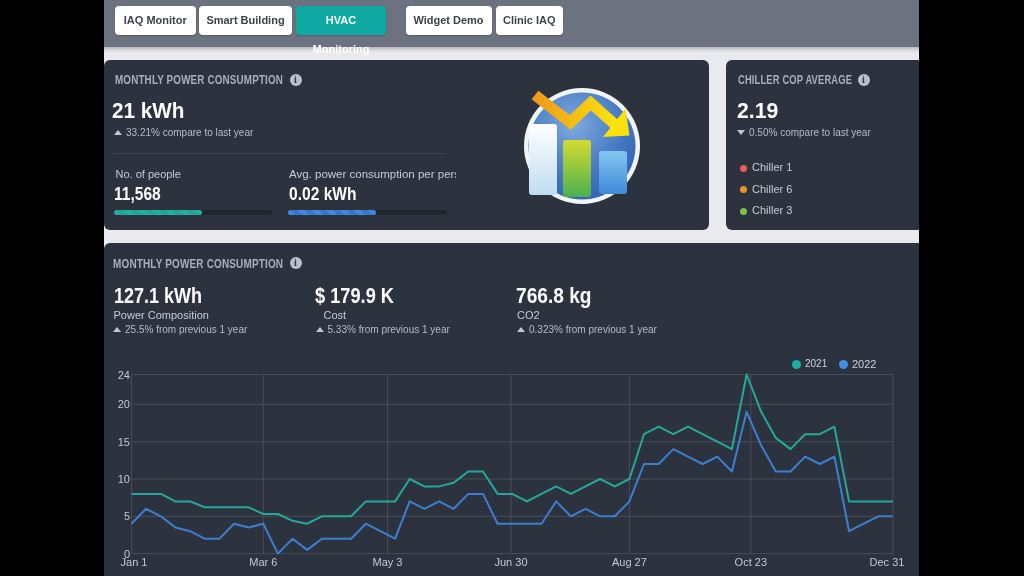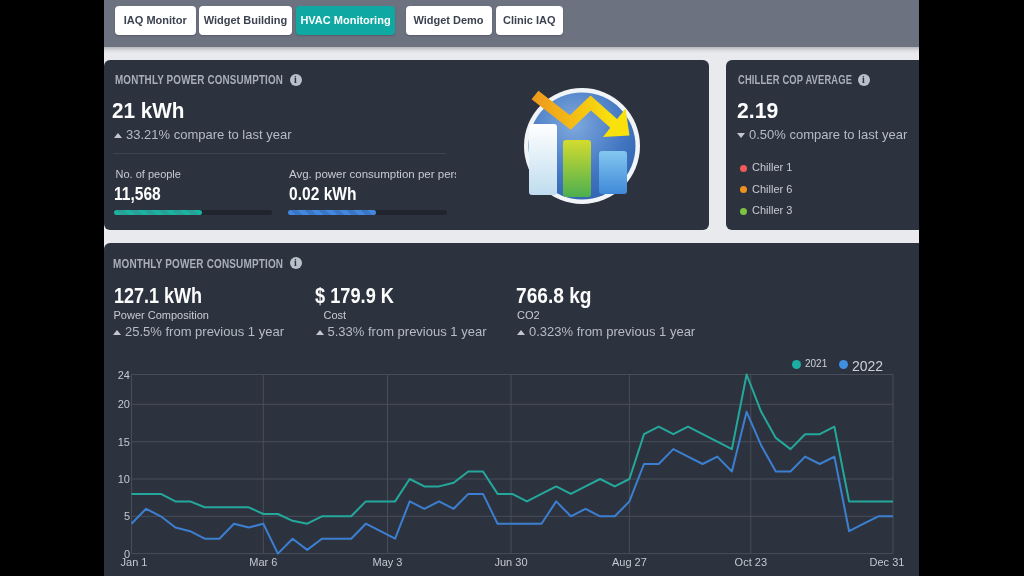--- a/index.html
+++ b/index.html
@@ -6,37 +6,37 @@
   html,body { width:1024px; height:576px; overflow:hidden; }
   body { position:relative; background:#e8eaee; font-family:"Liberation Sans", sans-serif; }
   .abs { position:absolute; }
   .header { left:0; top:0; width:1024px; height:47px; background:#6c7280; box-shadow:0 2px 4px rgba(0,0,0,0.25); }
   .tab { position:absolute; top:6px; height:29px; background:#fff; border-radius:4px; color:#3c4250; font-size:11px; font-weight:bold; text-align:center; line-height:29px; box-shadow:0 1px 2px rgba(0,0,0,0.2); }
   .tab.active { background:#10a8a3; color:#fff; }
   .card { position:absolute; background:#2d333e; border-radius:6px; }
   .ctitle { position:absolute; font-size:12px; font-weight:bold; letter-spacing:0.2px; color:#a9afba; line-height:1; transform:scaleX(0.82); transform-origin:0 50%; white-space:nowrap; }
   .info { position:absolute; width:12px; height:12px; border-radius:50%; background:#b9c0ca; color:#2d333e; font-size:10px; font-weight:bold; text-align:center; line-height:12px; font-family:"Liberation Serif",serif; }
   .big { position:absolute; font-size:22.5px; font-weight:bold; color:#fdfdfe; line-height:1; transform-origin:0 50%; white-space:nowrap; }
-  .delta { position:absolute; font-size:13px; color:#b6bcc6; line-height:1; white-space:nowrap; }
+  .delta { position:absolute; font-size:10px; color:#b6bcc6; line-height:1; white-space:nowrap; }
   .tri-up { display:inline-block; width:0; height:0; border-left:4px solid transparent; border-right:4px solid transparent; border-bottom:5px solid #c3c8d0; margin-right:4px; position:relative; top:-1px; }
   .tri-dn { display:inline-block; width:0; height:0; border-left:4px solid transparent; border-right:4px solid transparent; border-top:5px solid #c3c8d0; margin-right:4px; position:relative; top:-1px; }
   .lbl { position:absolute; font-size:11px; color:#c6cbd3; line-height:1; white-space:nowrap; }
   .mid { position:absolute; font-size:17.5px; font-weight:bold; color:#fdfdfe; line-height:1; transform:scaleX(0.89); transform-origin:0 50%; white-space:nowrap; }
   .track { position:absolute; height:5px; border-radius:3px; background:#1f242d; }
   .fill { height:5px; border-radius:3px; }
   .dot { position:absolute; width:7px; height:7px; border-radius:50%; }
   .bar-black { position:absolute; top:0; height:576px; background:#000; z-index:50; }
 </style>
 </head>
 <body>
 
 <div class="abs header"></div>
 <div class="tab" style="left:114.5px; width:81.5px;">IAQ Monitor</div>
-<div class="tab" style="left:199px; width:93px;">Widget Building</div>
-<div class="tab active" style="left:296px; width:99px;">HVAC Monitoring</div>
+<div class="tab" style="left:199px; width:93px;">Smart Building</div>
+<div class="tab active" style="left:296px; width:90px;">HVAC Monitoring</div>
 <div class="tab" style="left:405.5px; width:86px;">Widget Demo</div>
 <div class="tab" style="left:496px; width:66.5px;">Clinic IAQ</div>
 
 <div class="card" style="left:104px; top:59.5px; width:605px; height:170.5px;"></div>
 <div class="ctitle" style="left:114.5px; top:74px;">MONTHLY POWER CONSUMPTION</div>
 <div class="info" style="left:289.5px; top:73.5px;">i</div>
 <div class="big" style="left:112px; top:99.8px; transform:scaleX(0.92);">21 kWh</div>
 <div class="delta" style="left:114px; top:128px;"><span class="tri-up"></span>33.21% compare to last year</div>
 <div class="abs" style="left:113px; top:153px; width:333px; height:1px; background:#3e4450;"></div>
 <div class="lbl" style="left:115.5px; top:169px;">No. of people</div>
@@ -110,21 +110,21 @@
 <div class="lbl" style="left:315.5px; top:310px;padding-left:8px;">Cost</div>
 <div class="delta" style="left:315.5px; top:325px;"><span class="tri-up"></span>5.33% from previous 1 year</div>
 
 <div class="big" style="left:516px; top:284.7px; transform:scaleX(0.85);">766.8 kg</div>
 <div class="lbl" style="left:517px; top:310px;">CO2</div>
 <div class="delta" style="left:517px; top:325px;"><span class="tri-up"></span>0.323% from previous 1 year</div>
 
 <div class="dot" style="left:792px; top:359.5px; width:9px; height:9px; background:#1cada4; z-index:5;"></div>
 <div class="abs" style="left:805px; top:358px; font-size:10px; color:#ccd1d8; z-index:5;">2021</div>
 <div class="dot" style="left:839px; top:359.5px; width:9px; height:9px; background:#3f8ee2; z-index:5;"></div>
-<div class="abs" style="left:852px; top:358px; font-size:14px; color:#ccd1d8; z-index:5;">2022</div>
+<div class="abs" style="left:852px; top:358px; font-size:11px; color:#ccd1d8; z-index:5;">2022</div>
 
 <svg class="abs" style="left:104px; top:345px;" width="820" height="231" viewBox="104 345 820 231">
   <g stroke="#474e59" stroke-width="1">
     <line x1="131.5" y1="374.5" x2="893" y2="374.5"></line>
     <line x1="131.5" y1="404.3" x2="893" y2="404.3"></line>
     <line x1="131.5" y1="441.7" x2="893" y2="441.7"></line>
     <line x1="131.5" y1="479" x2="893" y2="479"></line>
     <line x1="131.5" y1="516.3" x2="893" y2="516.3"></line>
     <line x1="131.5" y1="553.6" x2="893" y2="553.6"></line>
     <line x1="131.5" y1="374.5" x2="131.5" y2="553.6"></line>

